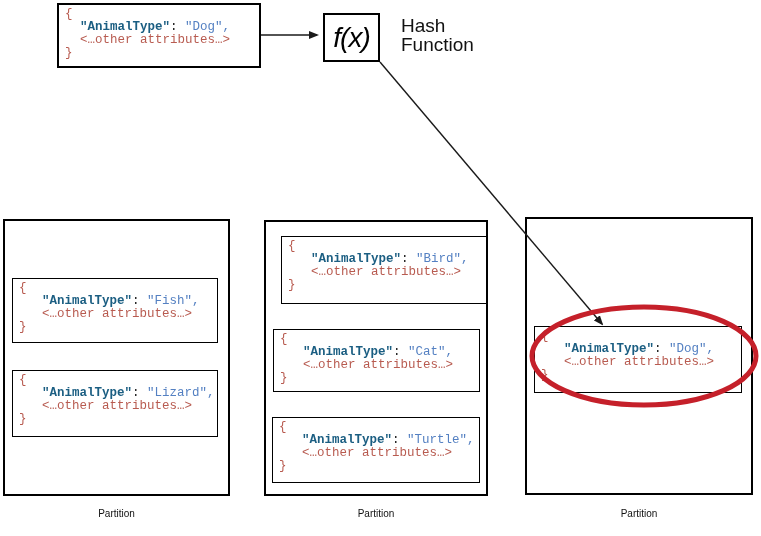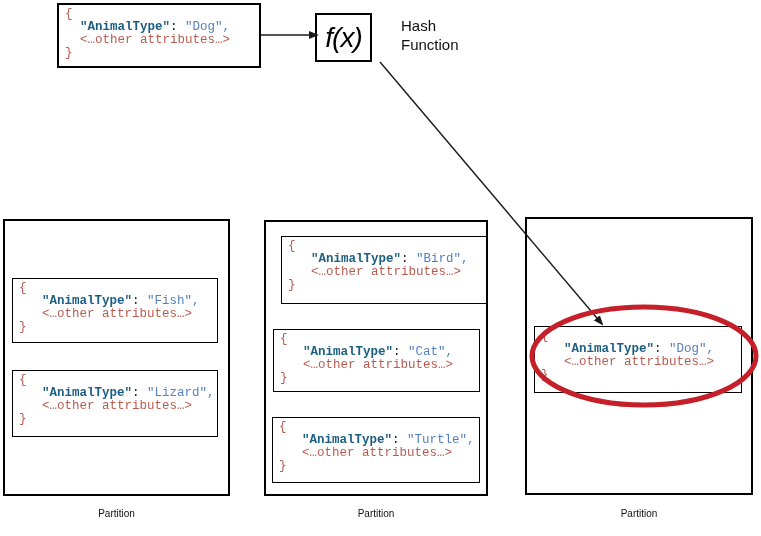--- a/index.html
+++ b/index.html
@@ -41,35 +41,35 @@
   .doc .val   { color: var(--value, #5480C2); }
   .doc .other { color: var(--attributes-red, #B85B50); }
 
   
   .doc.source { left: 57px; top: 3px; width: 204px; height: 65px; border-width: 2.5px; }
   .doc.source .line.content { padding-left: 21px; }
 
   
   #hash-box {
     position: absolute;
-    left: 315px; top: 13px;
+    left: 323px; top: 13px;
     width: 57px; height: 49px;
     border: 2px solid #000;
     box-sizing: border-box;
     display: flex; align-items: center; justify-content: center;
     font-style: italic;
     font-size: 28px;
     letter-spacing: -1px;
     color: #000;
     background: #fff;
   }
   #hash-caption {
     position: absolute;
     left: 401px; top: 16px;
-    font-size: 15px;
+    font-size: 19px;
     line-height: 19px;
     color: #111;
   }
 
   
   .partition {
     position: absolute;
     border: 2px solid #000;
     box-sizing: border-box;
     background: transparent;

